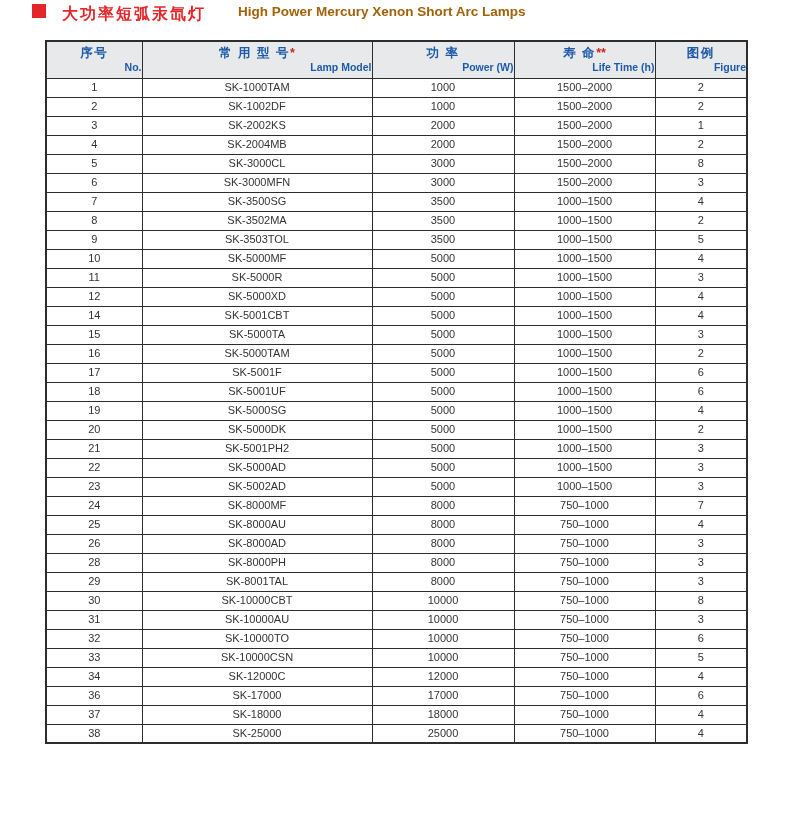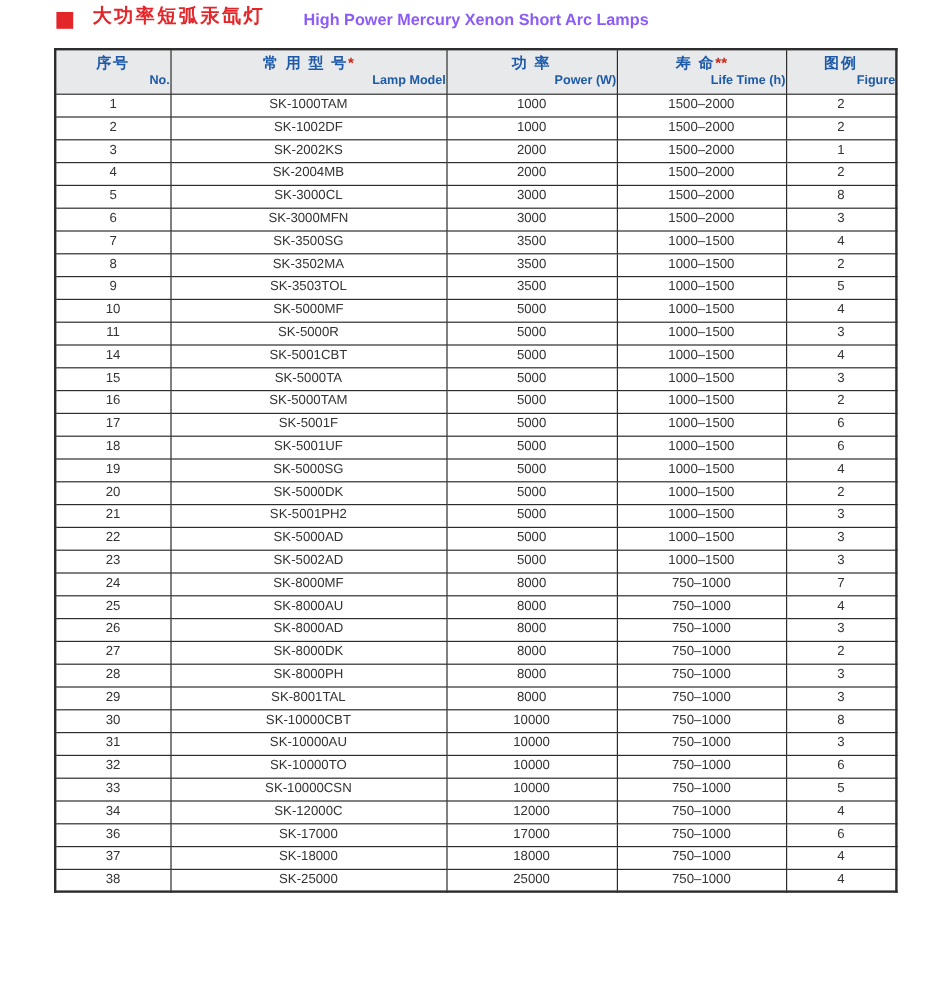--- a/index.html
+++ b/index.html
@@ -9,41 +9,41 @@
     font-family: "Liberation Sans", sans-serif;
   }
   .page {
     position: relative;
     width: 792px; height: 822px;
     background: #ffffff;
     overflow: hidden;
   }
   .title-bar {
     position: absolute;
-    top: 4px; left: 47px; right: 20px;
+    top: 4px; left: 32px; right: 20px;
     height: 20px;
     display: flex;
-    align-items: flex-end;
+    align-items: flex-start;
   }
   .red-square {
     width: 14px; height: 14px;
     background: #e3262a;
     display: inline-block;
     flex: 0 0 auto;
   }
   .title-zh {
     color: #e3262a;
     font-weight: bold;
     font-size: 16px;
     letter-spacing: 2px;
     margin-left: 16px;
     white-space: nowrap;
   }
   .title-en {
-    color: #8b5cf6;
+    color: #a16207;
     font-weight: bold;
     font-size: 13.5px;
     margin-left: 32px;
     white-space: nowrap;
   }
   table.lamp-table {
     position: absolute;
     left: 45px; top: 40px;
     width: 701px;
     table-layout: fixed;
@@ -203,20 +203,27 @@
           <td>4</td>
         </tr>
         <tr>
           <td>11</td>
           <td>SK-5000R</td>
           <td>5000</td>
           <td>1000–1500</td>
           <td>3</td>
         </tr>
         <tr>
+          <td>12</td>
+          <td>SK-5000XD</td>
+          <td>5000</td>
+          <td>1000–1500</td>
+          <td>4</td>
+        </tr>
+        <tr>
           <td>14</td>
           <td>SK-5001CBT</td>
           <td>5000</td>
           <td>1000–1500</td>
           <td>4</td>
         </tr>
         <tr>
           <td>15</td>
           <td>SK-5000TA</td>
           <td>5000</td>
@@ -292,27 +299,20 @@
           <td>8000</td>
           <td>750–1000</td>
           <td>4</td>
         </tr>
         <tr>
           <td>26</td>
           <td>SK-8000AD</td>
           <td>8000</td>
           <td>750–1000</td>
           <td>3</td>
-        </tr>
-        <tr>
-          <td>27</td>
-          <td>SK-8000DK</td>
-          <td>8000</td>
-          <td>750–1000</td>
-          <td>2</td>
         </tr>
         <tr>
           <td>28</td>
           <td>SK-8000PH</td>
           <td>8000</td>
           <td>750–1000</td>
           <td>3</td>
         </tr>
         <tr>
           <td>29</td>

